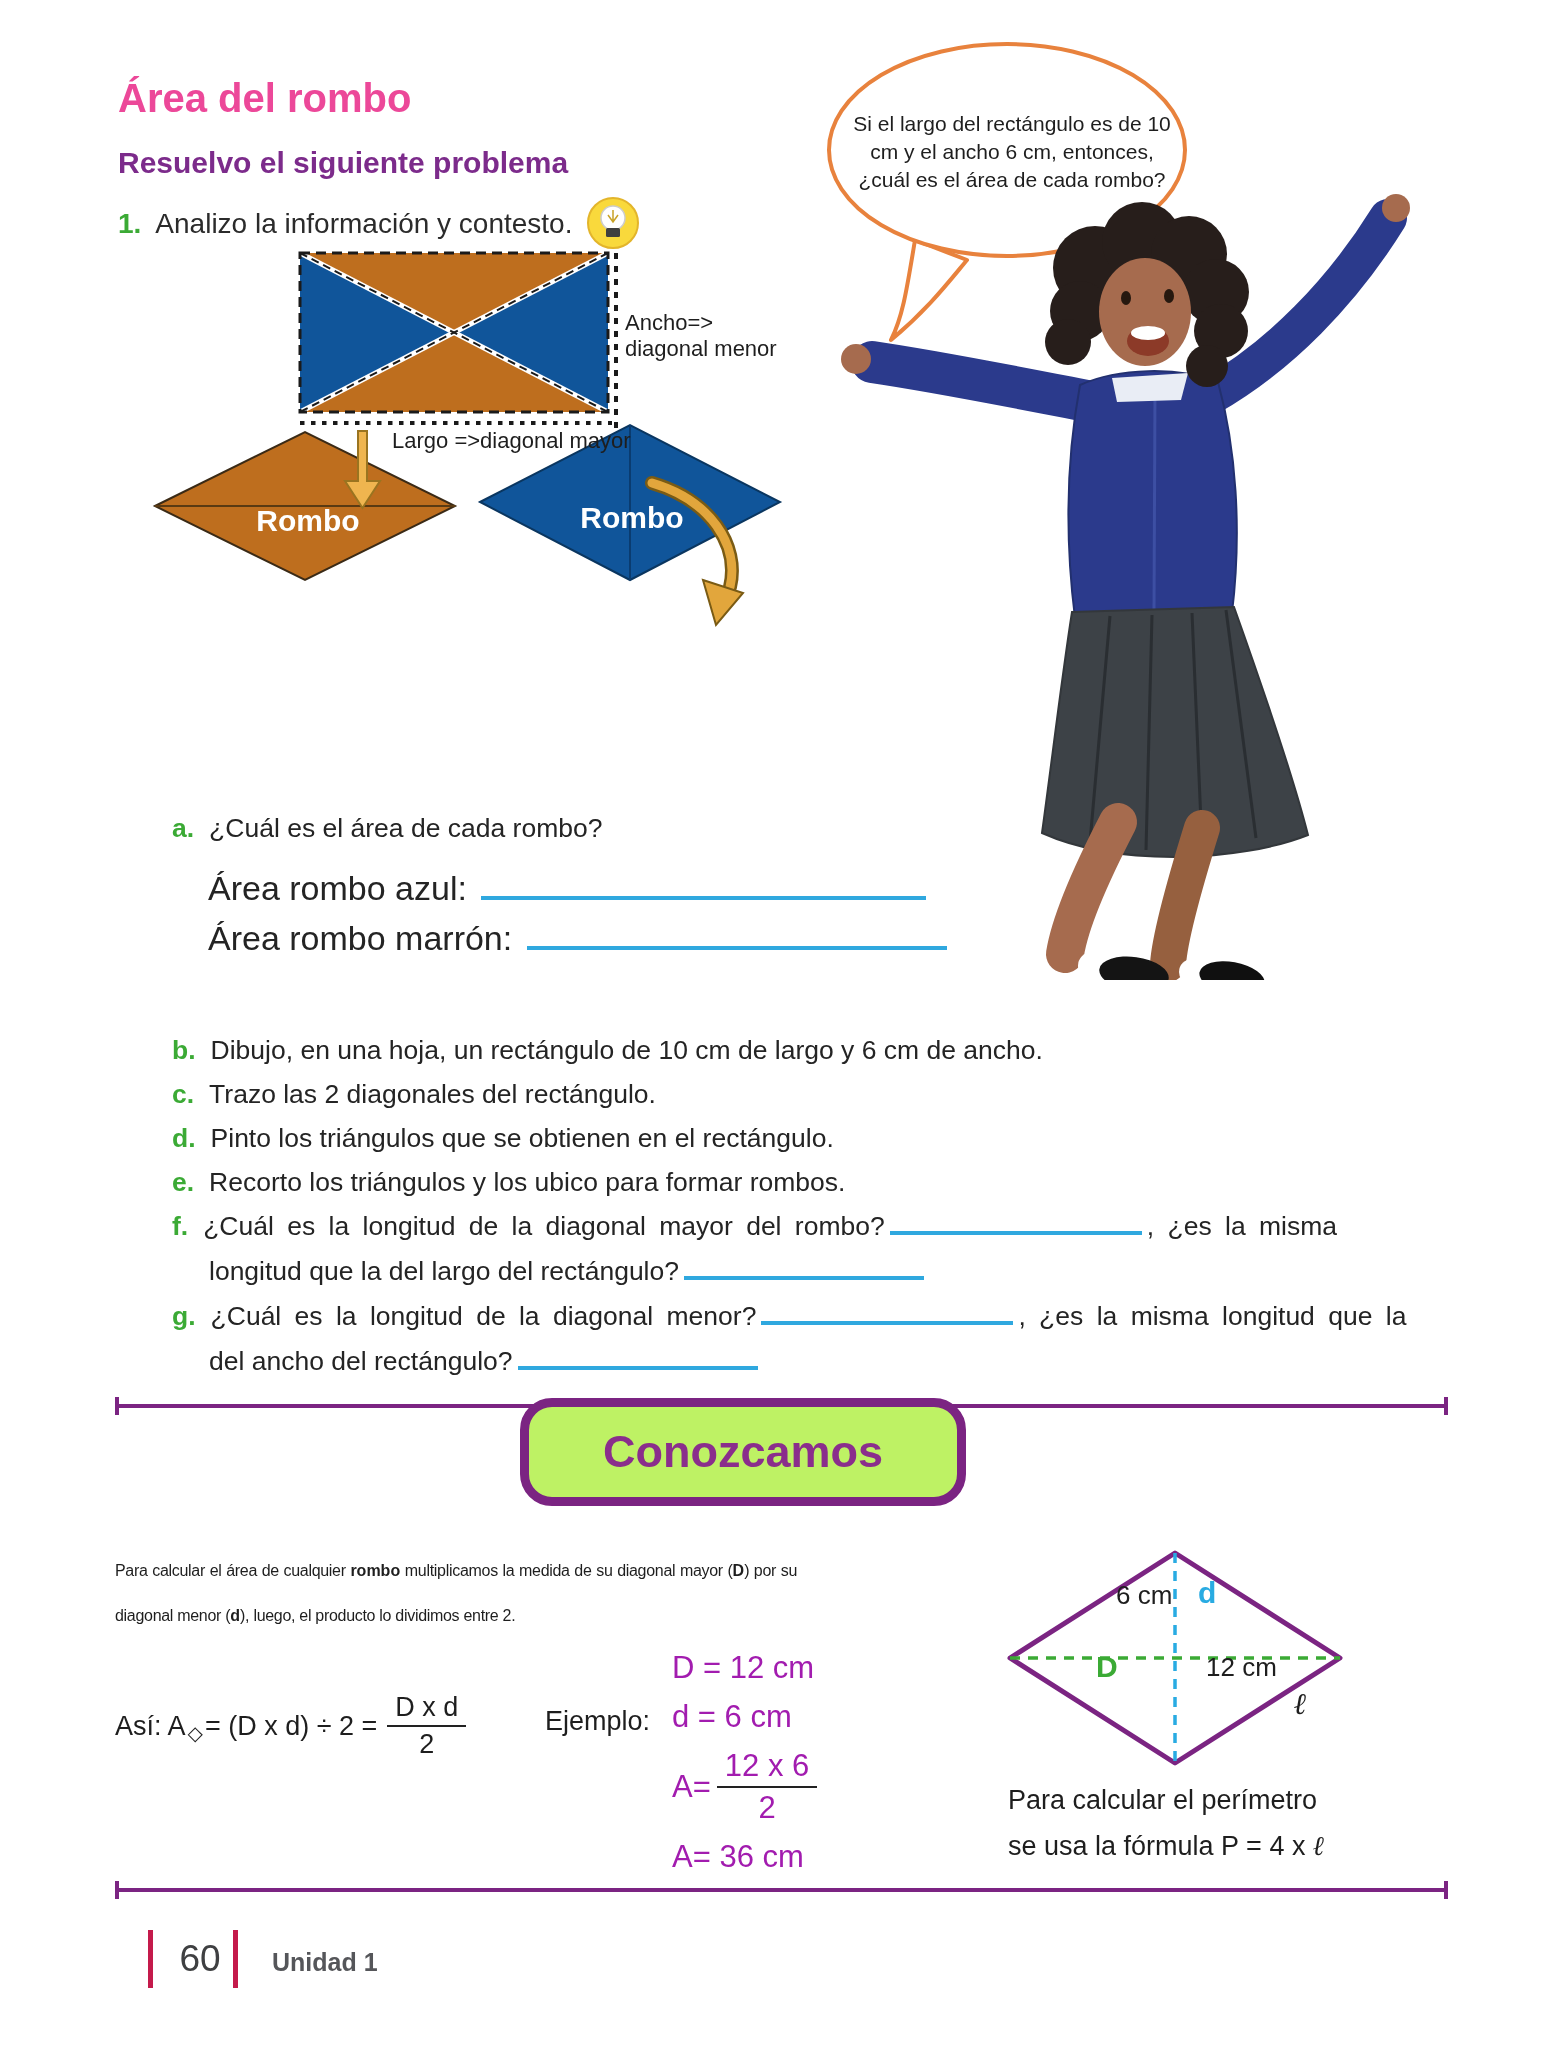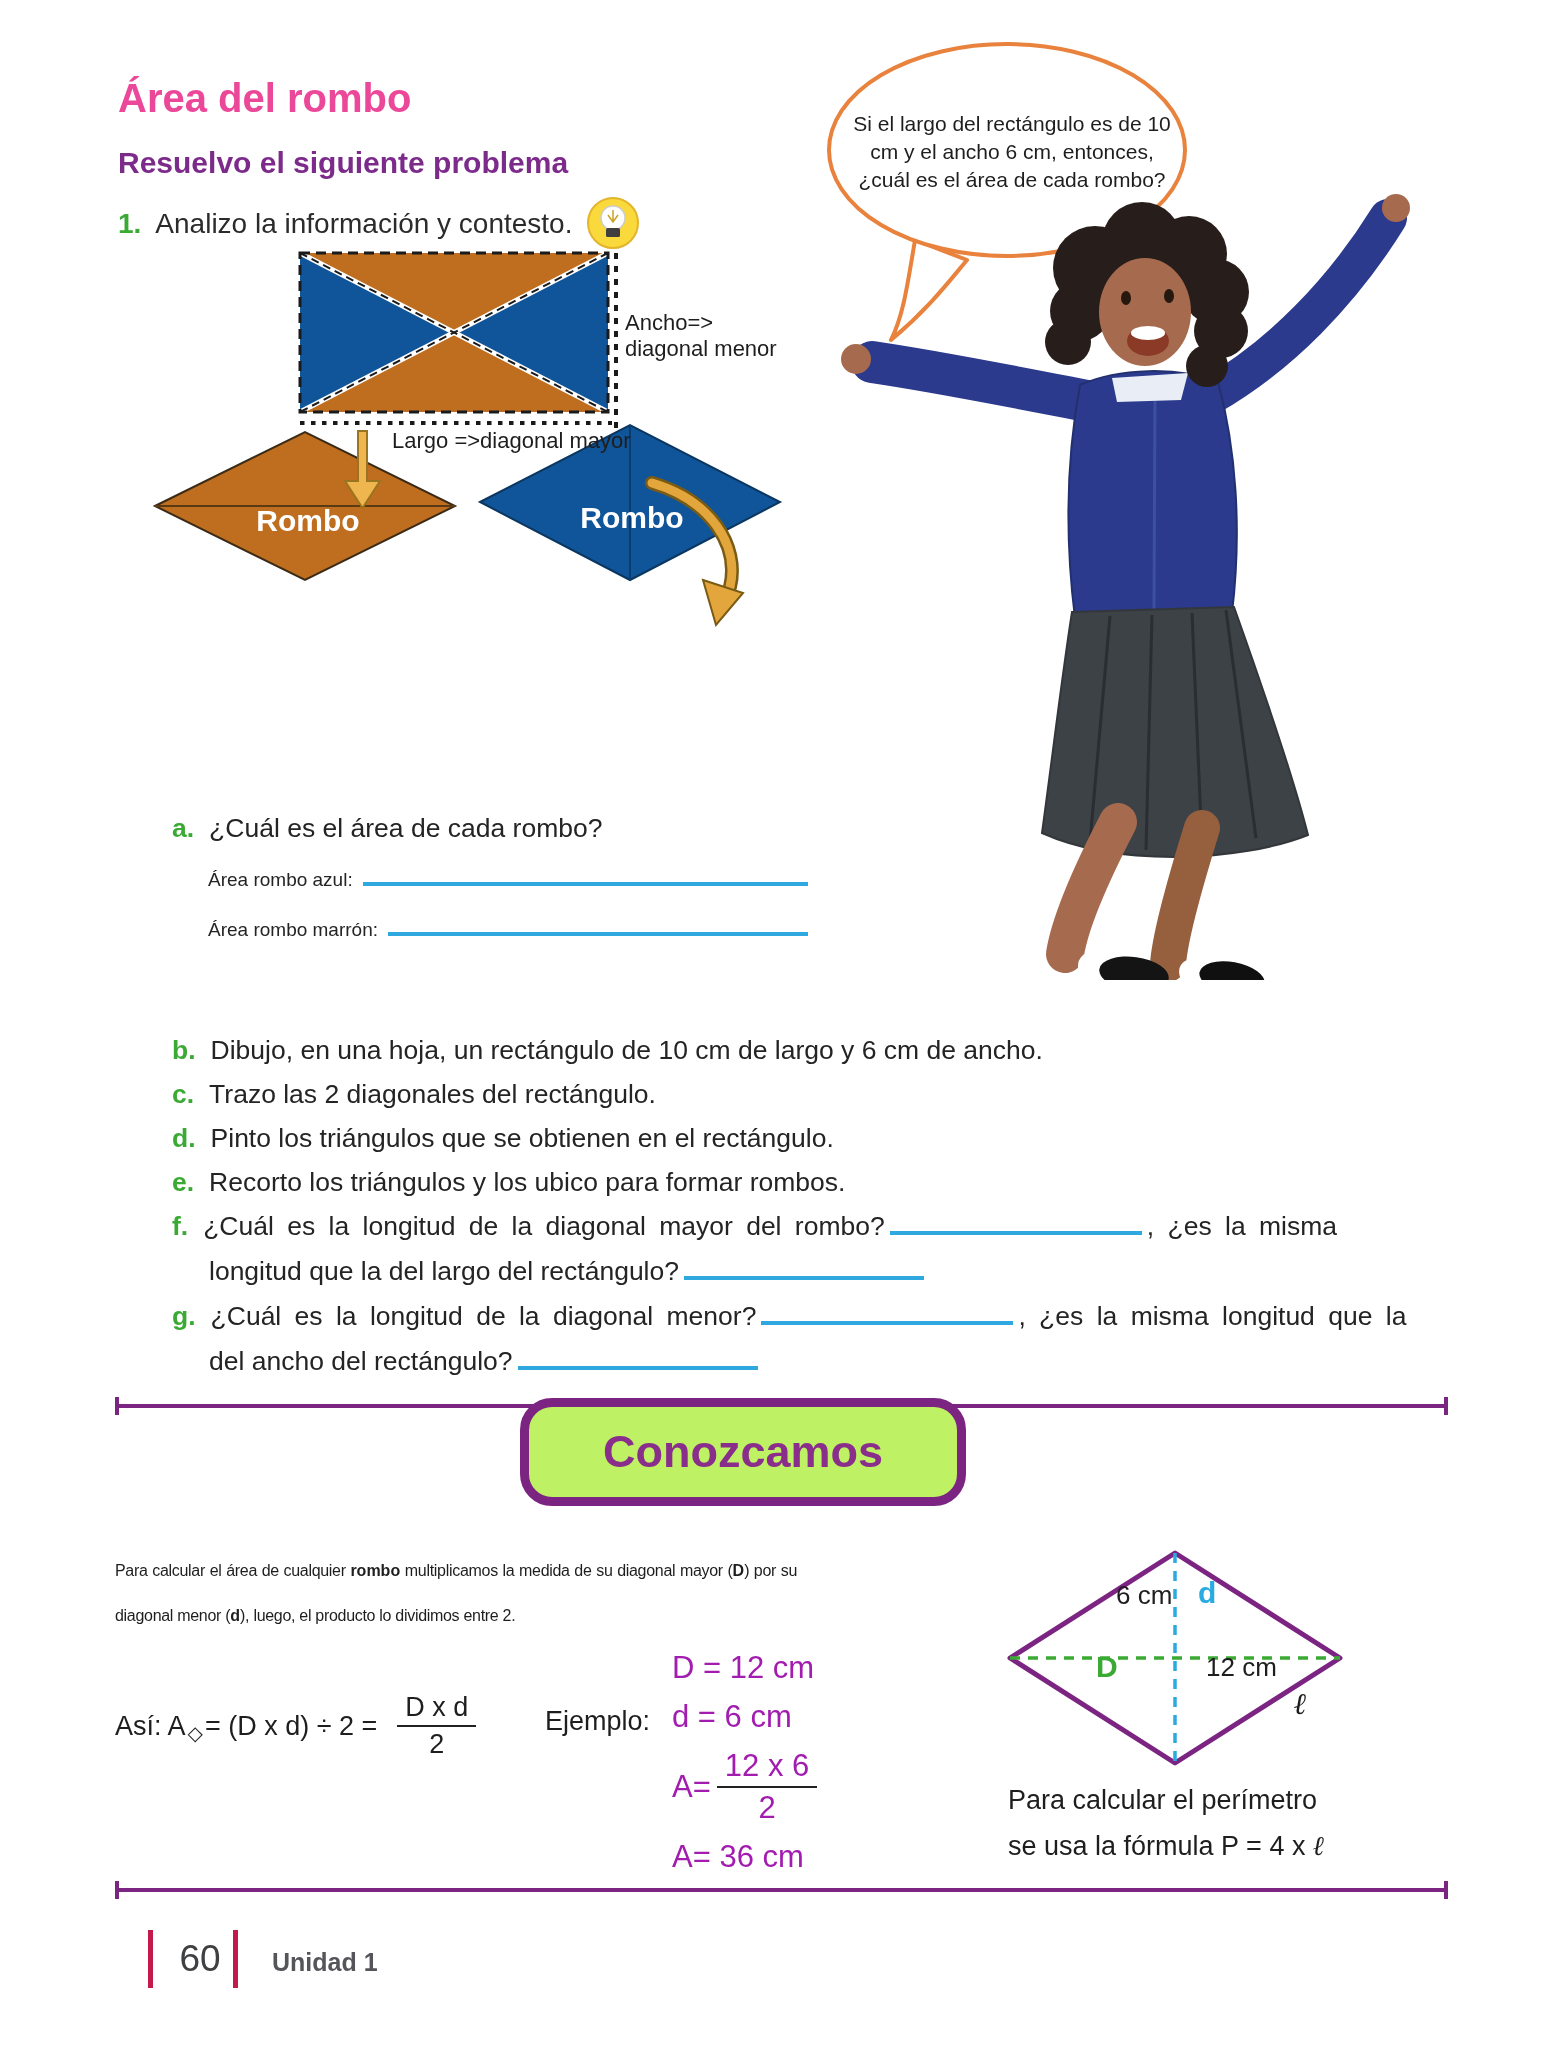--- a/index.html
+++ b/index.html
@@ -34,21 +34,21 @@
   .qletter { color:#3BAA35; font-weight:bold; margin-right:15px; }
   .qline { line-height:45px; }
   .qcont { padding-left:37px; }
   .blank {
     display:inline-block; height:0.95em; vertical-align:baseline;
     border-bottom:4px solid #2FA8DF; margin:0 5px;
   }
   .stretch { word-spacing:6px; }
 
   
-  .ans-row { font-size:19px; color:#242424; }
+  .ans-row { font-size:34px; color:#242424; }
 
   
   .divider { height:4px; background:#7B2482; }
   .divider::before, .divider::after {
     content:""; position:absolute; width:4px; height:18px; top:-7px; background:#7B2482;
   }
   .divider::before { left:0; } .divider::after { right:0; }
 
   .conoz-box {
     left:520px; top:1398px; width:446px; height:108px; background:#bef264;
@@ -56,21 +56,21 @@
     display:flex; align-items:center; justify-content:center;
   }
   .conoz-title { font-size:45px; font-weight:bold; color:#8A2E8C; }
 
   .para { left:115px; top:1548px; width:682px; font-size:16px; line-height:45px;
           text-align:justify; letter-spacing:-0.3px; color:#1e1e1e; }
   .para b { letter-spacing:0; }
 
   .formula { left:115px; top:1692px; font-size:27px; display:flex; align-items:center; color:#1e1e1e; }
   .diamond { font-size:20px; transform:translateY(7px); margin:0 2px; }
-  .frac { display:inline-block; text-align:center; vertical-align:middle; margin-left:20px; }
+  .frac { display:inline-block; text-align:center; vertical-align:middle; margin-left:10px; }
   .frac .num { display:block; border-bottom:2.5px solid #222; padding:0 8px 2px; }
   .frac .den { display:block; padding-top:2px; }
 
   .ejemplo { left:545px; top:1706px; font-size:27px; color:#1e1e1e; }
   .example-col { left:672px; top:1650px; font-size:31px; color:#a21caf; }
   .example-col .row { margin-bottom:13px; }
   .a-row { display:flex; align-items:center; }
 
   .fig-lbl { font-size:26px; color:#1e1e1e; }
   .fig-d { font-size:30px; font-weight:bold; color:#29ABE2; }

